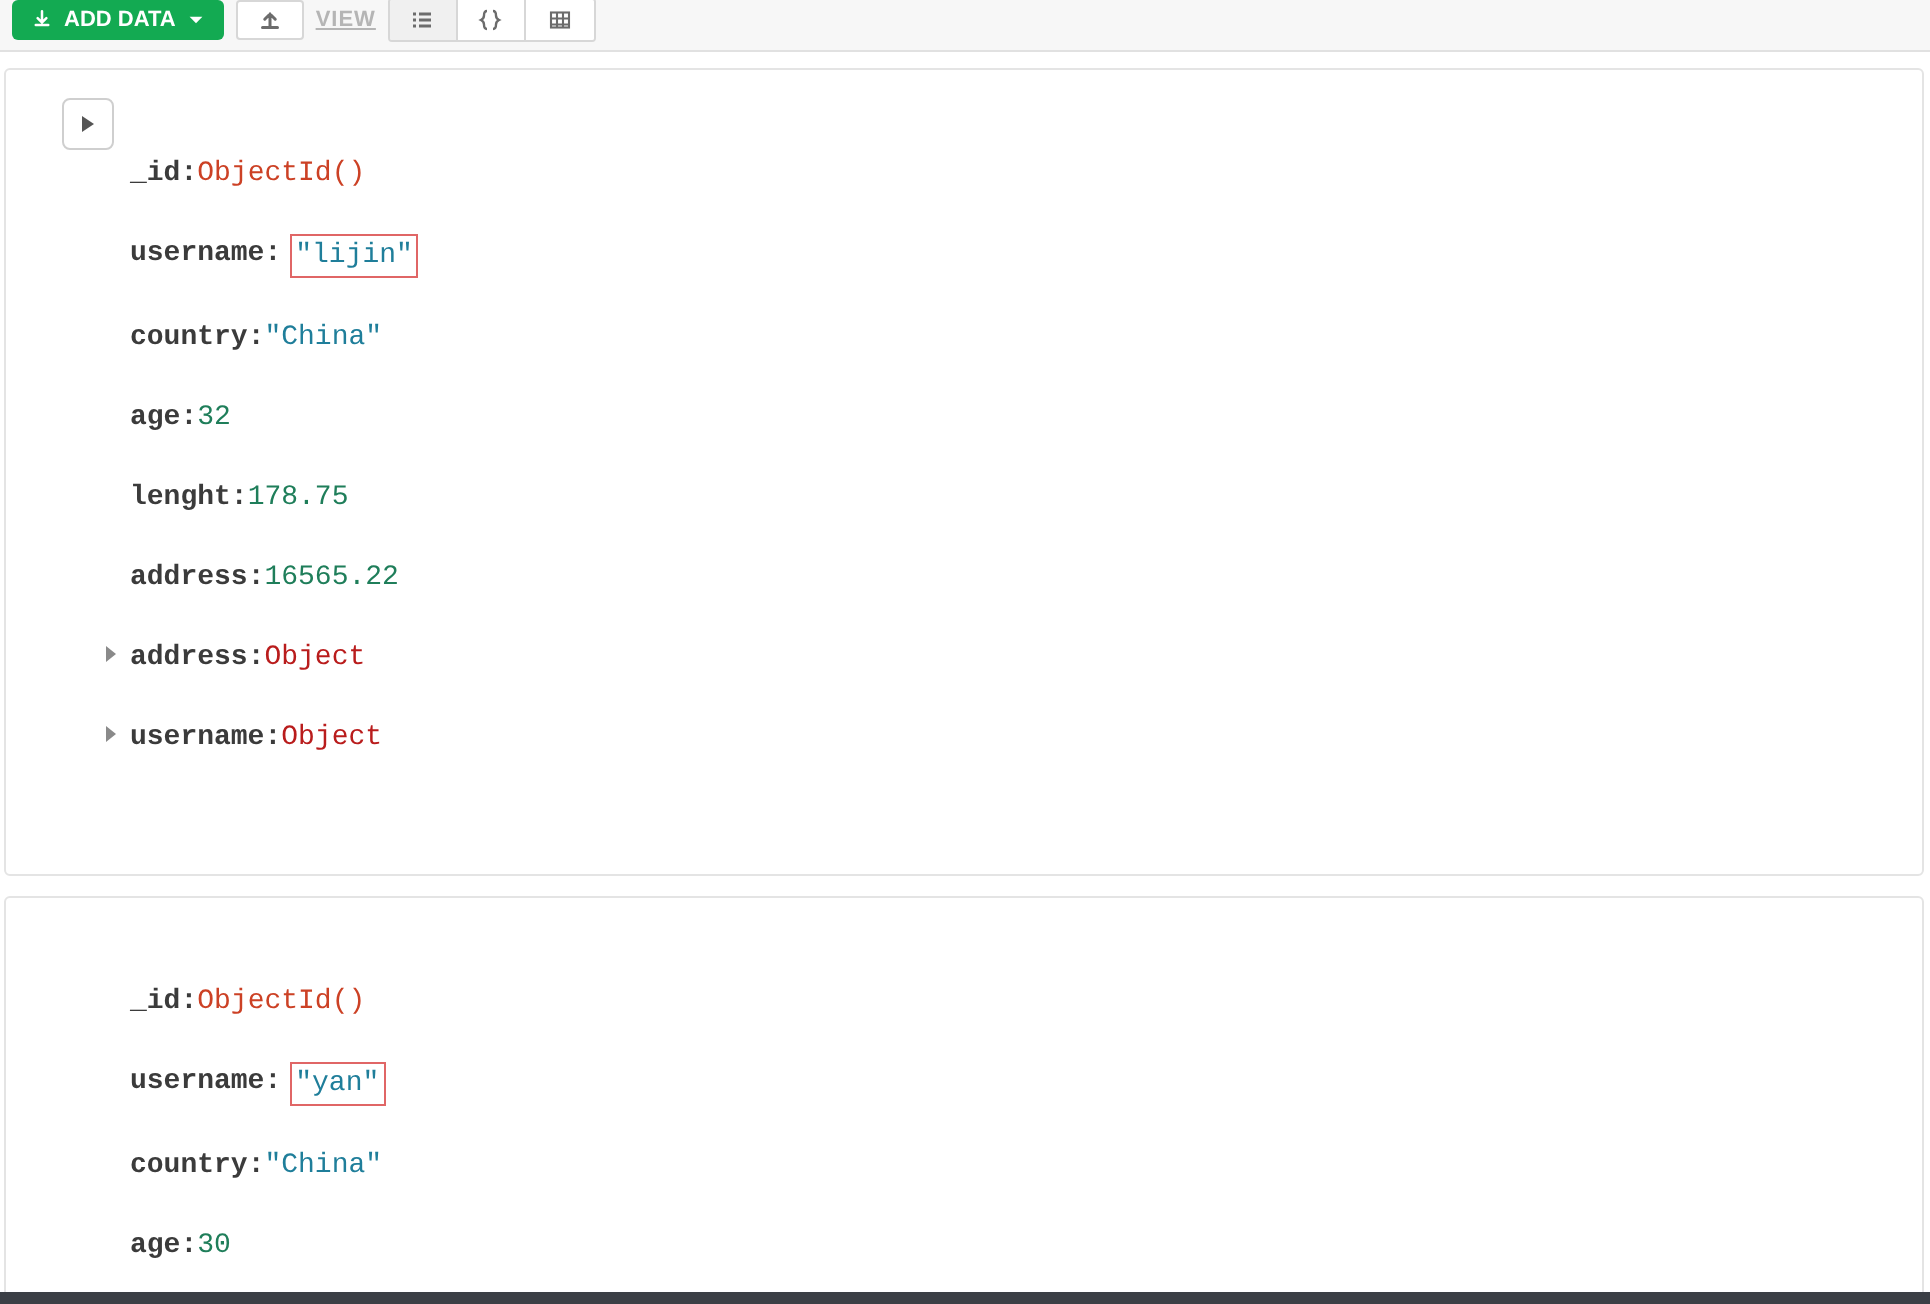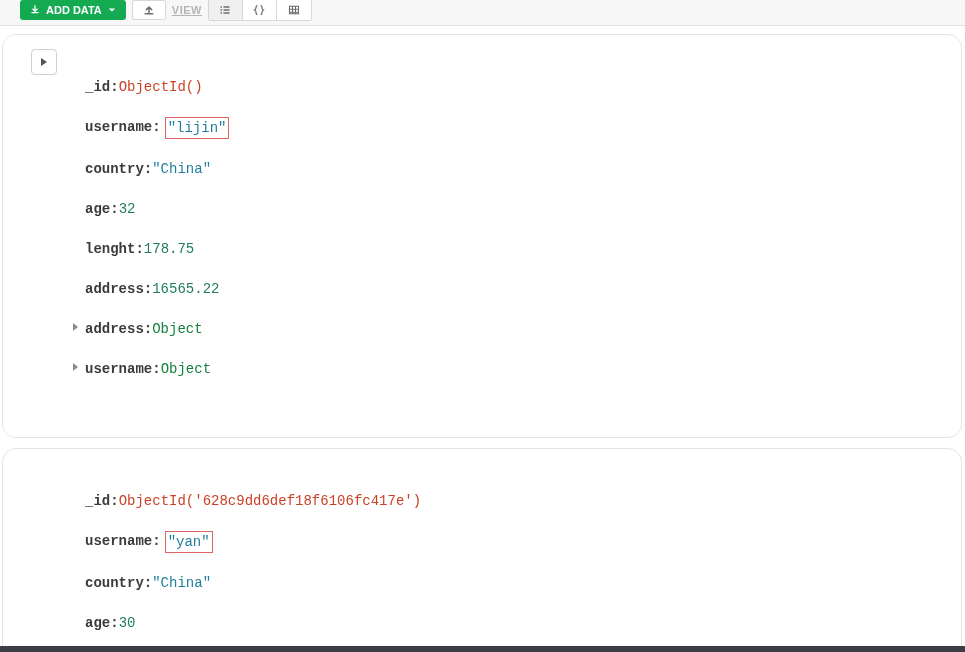--- a/index.html
+++ b/index.html
@@ -14,21 +14,21 @@
   }
 
   
   .toolbar {
     height: 26px;
     width: 100%;
     background: #f7f7f7;
     border-bottom: 1px solid #e1e1e1;
     display: flex;
     align-items: center;
-    padding-left: 20px;
+    padding-left: 6px;
     gap: 6px;
   }
   .btn-green {
     background: #13aa52;
     color: #fff;
     border: none;
     border-radius: 3px;
     height: 20px;
     padding: 0 10px;
     display: inline-flex;
@@ -80,22 +80,22 @@
   .view-group .vg-btn:last-child { border-right:none; }
   .view-group .vg-btn.active { background:#f0f0f0; }
   .view-group svg { width:12px; height:12px; display:block; }
 
   
   .doc-wrap { padding: 8px 2px; display:flex; flex-direction:column; gap:10px;}
   .doc-card {
     width: 960px;
     background:#fff;
     border:1px solid #e4e4e4;
-    border-radius:14px;
-    padding: 22px 20px 18px 32px;
+    border-radius:3px;
+    padding: 22px 20px 18px 12px;
     position:relative;
   }
 
   .expand-btn {
     position:absolute;
     top: 16px;
     left: -1px;
     transform: translateX(-0px);
   }
   .expand-btn button{
@@ -115,21 +115,21 @@
     white-space: pre;
     color:#3b3b3b;
   }
   .kv .row { position:relative; display:flex; }
   .kv .key { color:#3b3b3b; font-weight:700; }
   .kv .colon { color:#3b3b3b; font-weight:700;}
   .kv .oid-fn { color:#cc4125; }
   .kv .oid-paren { color:#cc4125; }
   .kv .str { color:#1f7e9a; }
   .kv .num { color:#1f7e5a; }
-  .kv .obj { color:#15803d; }
+  .kv .obj { color:#b91c1c; }
 
   .red-box {
     border:1px solid #e06666;
     padding: 0 2px;
     margin-left:4px;
     display:inline-block;
   }
 
   .chevron {
     position:absolute;
@@ -224,21 +224,21 @@
               <path d="M2 1l5 4-5 4z"></path>
             </svg></span><span class="key">address</span><span class="colon">:</span>  <span class="obj">Object</span></div>
 <div class="row"><span class="chevron"><svg viewBox="0 0 10 10" fill="#8a8a8a">
               <path d="M2 1l5 4-5 4z"></path>
             </svg></span><span class="key">username</span><span class="colon">:</span>  <span class="obj">Object</span></div>
     </div>
   </div>
 
   <div class="doc-card">
     <div class="body kv">
-<div class="row"><span class="key">_id</span><span class="colon">:</span>  <span class="oid-fn">ObjectId(</span><span class="oid-fn">'628c9dd6def18f6106fc417e'</span><span class="oid-paren">)</span></div>
+<div class="row"><span class="key">_id</span><span class="colon">:</span>  <span class="oid-fn">ObjectId(</span><span class="oid-paren">)</span></div>
 <div class="row"><span class="key">username</span><span class="colon">:</span> <span class="red-box"><span class="str">"yan"</span></span></div>
 <div class="row"><span class="key">country</span><span class="colon">:</span>  <span class="str">"China"</span></div>
 <div class="row"><span class="key">age</span><span class="colon">:</span>  <span class="num">30</span></div>
 
 
 
 
     </div>
   </div>
 

